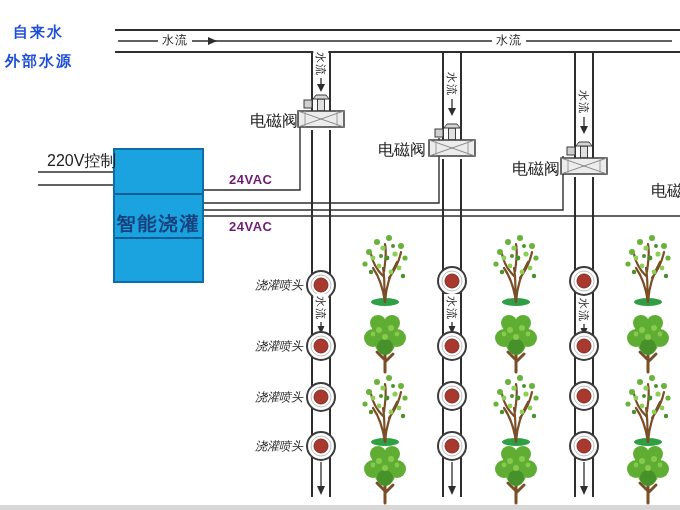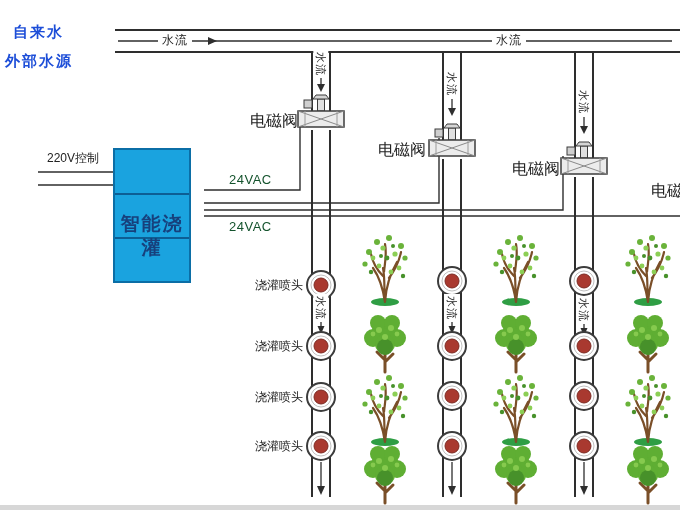--- a/index.html
+++ b/index.html
@@ -5,26 +5,26 @@
   html,body{margin:0;padding:0;background:#ffffff;}
   .canvas{
     position:relative;width:680px;height:510px;background:#ffffff;
     font-family:"Liberation Sans", sans-serif;color:#1a1a1a;overflow:hidden;
   }
   svg.layer{position:absolute;left:0;top:0;}
   .lbl{position:absolute;line-height:1.15;white-space:nowrap;}
   .src{font-size:15px;font-weight:700;letter-spacing:2px;color:#1d4ed8;}
   .flow-h{transform:translate(-50%,-50%);background:#fff;padding:0 4px;font-size:12px;color:#222;letter-spacing:1px;}
   .rot{transform:translate(-50%,-50%) rotate(90deg);font-size:11px;background:#fff;padding:1px 2px;color:#222;letter-spacing:1px;}
-  .small{font-size:12px;color:#222;}
-  .vac{font-size:13px;color:#14532d;letter-spacing:0.5px;}
+  .small{font-size:16px;color:#222;}
+  .vac{font-size:13px;color:#701a75;letter-spacing:0.5px;font-weight:bold;}
   .valve-lbl{font-size:16px;color:#222;width:42px;text-align:right;}
-  .spr-lbl{font-size:12px;color:#222;width:52px;text-align:right;}
+  .spr-lbl{font-size:12px;color:#222;width:52px;text-align:right;font-style:italic;}
   .ctrl-box{
-    position:absolute;left:113px;top:148px;width:78px;height:135px;
+    position:absolute;left:113px;top:148px;width:91px;height:135px;
     background:#1aa3df;border:2px solid #0b6ea6;box-sizing:border-box;
   }
   .ctrl-div{position:absolute;left:0;width:100%;height:2px;background:#0d5e94;}
   .ctrl-text{
     position:absolute;left:0;top:62px;width:100%;text-align:center;
     font-size:19px;font-weight:700;color:#17407c;line-height:24px;letter-spacing:2px;
   }
   .bottom-strip{position:absolute;left:0;bottom:0;width:100%;height:5px;background:#d7d7d7;}
 </style>
 </head>

